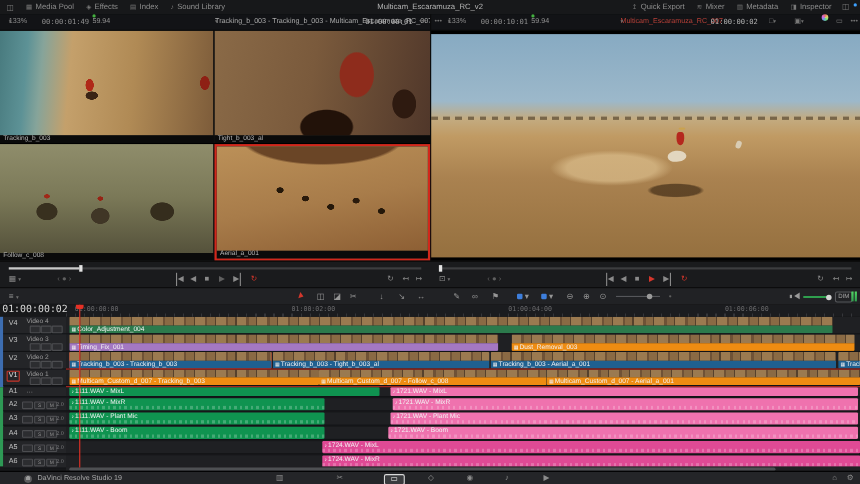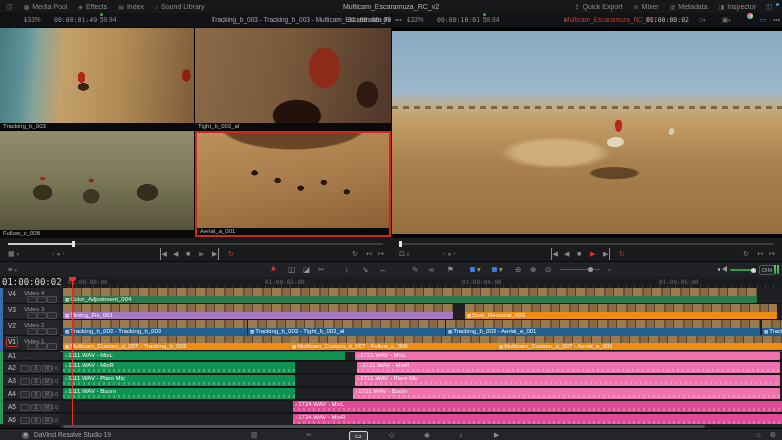--- a/index.html
+++ b/index.html
@@ -13,21 +13,21 @@
   #mb-left{position:absolute;left:6px;top:0;height:13px;display:flex;align-items:center;gap:11px;}
   #mb-right{position:absolute;right:26px;top:0;height:13px;display:flex;align-items:center;gap:11px;}
   .mb-item{display:flex;align-items:center;gap:3px;color:#8d8d8d;cursor:default;}
   .mb-item .ic{font-size:6px;color:#777;}
   #mb-title{position:absolute;left:50%;top:0;transform:translateX(-50%);line-height:13px;color:#b5b5b5;font-size:7px;white-space:nowrap;}
   .blue-dot{position:absolute;right:3px;top:3px;width:3px;height:3px;border-radius:50%;background:#3da1ff;}
   .panel-ic{color:#777;font-size:7px;}
 
   
   .vhead{position:absolute;top:13px;height:14px;width:391px;background:#121316;font-size:6.5px;border-bottom:1px solid #0a0a0b;}
-  #vh-left{left:16px;text-align:right;} #vh-right{left:391px;border-left:1px solid #0a0a0b;}
+  #vh-left{left:0;text-align:right;} #vh-right{left:391px;border-left:1px solid #0a0a0b;}
   .vhead span{position:absolute;top:0;line-height:14px;white-space:nowrap;}
   .tc{color:#8f8f8f;} .fpsdot{width:3px;height:3px;border-radius:50%;background:#43b03f;display:inline-block;margin-right:2px;}
   .caret{color:#6f6f6f;font-size:5px;}
 
   
   #viewers{position:absolute;left:0;top:28px;width:782px;height:209px;background:#0b0c0d;}
   #mcgrid{position:absolute;left:0;top:0;width:391px;height:209px;background:#000;}
   .mccell{position:absolute;overflow:hidden;background:#222;box-sizing:border-box;}
   .mccell .scene{position:absolute;left:0;top:0;right:0;bottom:7px;}
   .angle-label{position:absolute;left:0;right:0;bottom:0;height:7px;background:rgba(5,5,5,.82);color:#b9b9b9;font-size:6px;line-height:7px;padding-left:3px;}

